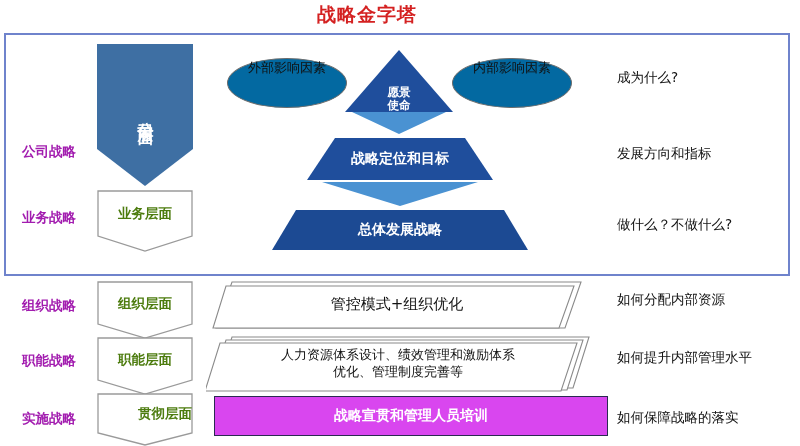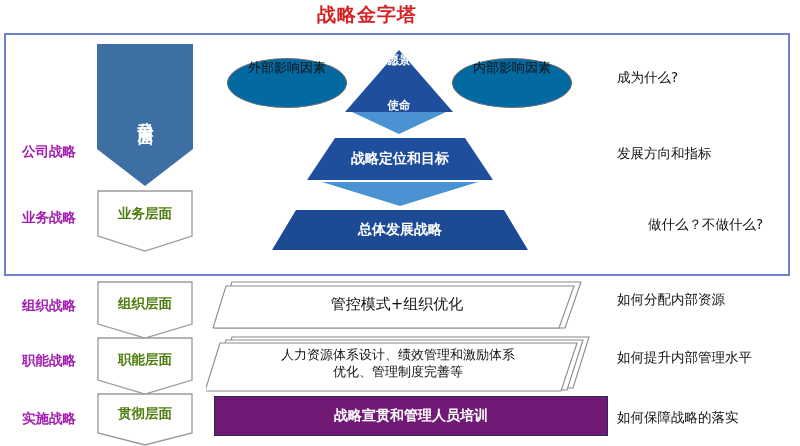--- a/index.html
+++ b/index.html
@@ -107,21 +107,21 @@
   .trapgroup .tlabel{
     position:absolute;left:0;top:0;width:100%;height:100%;
     display:flex;align-items:center;justify-content:center;
     font-weight:normal;color:#111111;text-align:center;
     pointer-events:none;line-height:1.3;
   }
 
   
   .navybar{
     position:absolute;
-    background:#701a75;
+    background:#d946ef;
     border:1px solid #2b2a52;
     box-sizing:border-box;
     display:flex;align-items:center;justify-content:center;
     color:#ffffff;font-weight:bold;font-size:14px;
   }
 </style>
 </head>
 <body>
 
 <div class="stage">
@@ -158,35 +158,35 @@
     <svg viewBox="0 0 96 58" preserveAspectRatio="none">
       <polygon points="1,1 95,1 95,43 48,57 1,43" fill="#ffffff" stroke="#9a9a9a" stroke-width="1.3"></polygon>
     </svg>
     <div class="ctext" style="height:45px;">职能层面</div>
   </div>
 
   <div class="chev-outline-wrap" style="top:393px;height:53px;">
     <svg viewBox="0 0 96 53" preserveAspectRatio="none">
       <polygon points="1,1 95,1 95,40 48,52 1,40" fill="#ffffff" stroke="#9a9a9a" stroke-width="1.3"></polygon>
     </svg>
-    <div class="ctext" style="height:42px;">贯彻层面</div>
+    <div class="ctext" style="height:42px;padding-left:20px;">贯彻层面</div>
   </div>
 
   <div class="ell" style="left:227px;top:58px;width:118px;height:48px;">
     <span>外部影响因素</span>
   </div>
   <div class="ell" style="left:452px;top:58px;width:118px;height:48px;">
     <span>内部影响因素</span>
   </div>
 
   <div class="pyr" style="left:345px;top:50px;width:108px;height:62px;">
     <svg width="108" height="62" viewBox="0 0 108 62">
       <polygon points="54,0 108,62 0,62" fill="#1f4e9c"></polygon>
     </svg>
-    <div class="plabel" style="flex-direction:column;justify-content:flex-end;padding-bottom:4px;font-size:11.5px;line-height:1.15;gap:32px;">
+    <div class="plabel" style="flex-direction:column;justify-content:flex-end;padding-bottom:4px;font-size:11.5px;line-height:1.15;">
       <span>愿景</span>
       <span>使命</span>
     </div>
   </div>
 
   <div class="pyr" style="left:352px;top:112px;width:94px;height:22px;">
     <svg width="94" height="22" viewBox="0 0 94 22">
       <polygon points="0,0 94,0 47,22" fill="#4a92d2"></polygon>
     </svg>
   </div>
@@ -236,18 +236,18 @@
       <span>优化、管理制度完善等</span>
     </div>
   </div>
 
   <div class="navybar" style="left:214px;top:396px;width:394px;height:40px;">
     <span>战略宣贯和管理人员培训</span>
   </div>
 
   <div class="note" style="top:69px;">成为什么?</div>
   <div class="note" style="top:145px;">发展方向和指标</div>
-  <div class="note" style="top:216px;margin-left:31px;">做什么？不做什么?</div>
+  <div class="note" style="top:216px;">做什么？不做什么?</div>
   <div class="note" style="top:291px;">如何分配内部资源</div>
   <div class="note" style="top:349px;">如何提升内部管理水平</div>
   <div class="note" style="top:409px;">如何保障战略的落实</div>
 
 </div>
 
 </body></html>

